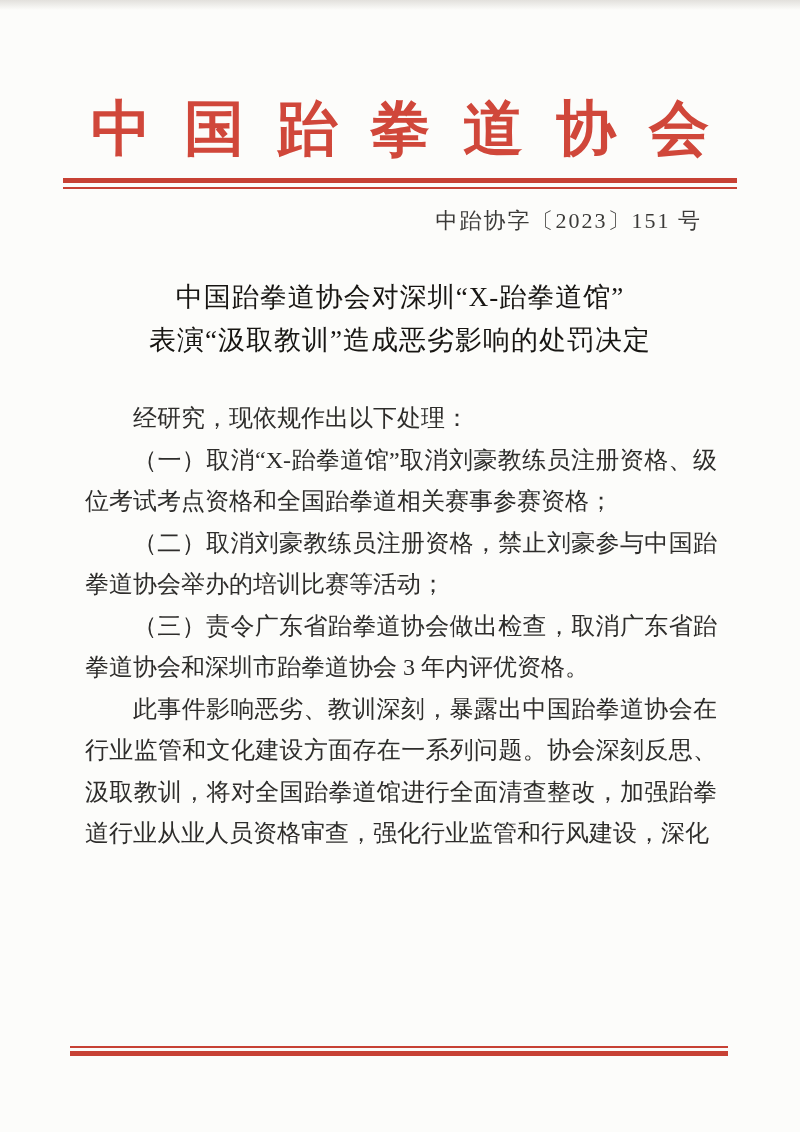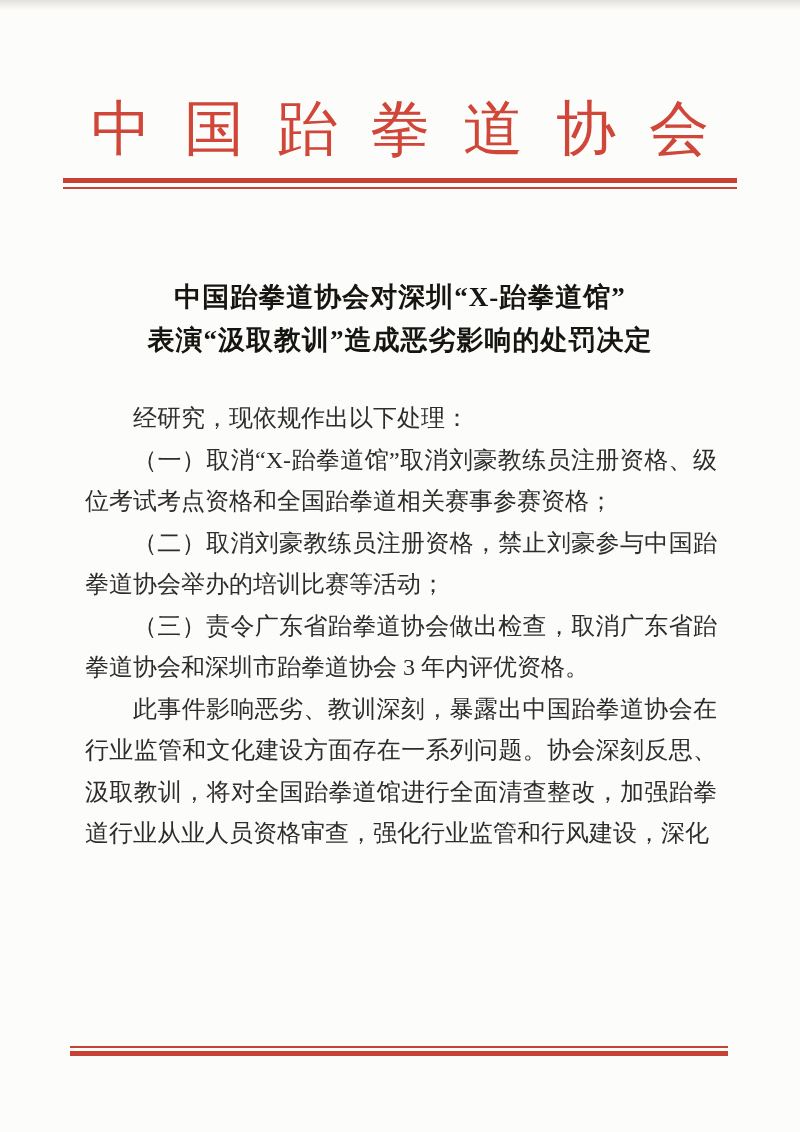--- a/index.html
+++ b/index.html
@@ -29,21 +29,21 @@
     position: absolute;
     top: 96px;
     left: 0;
     right: 0;
     text-align: center;
   }
   .org-name {
     display: inline-block;
     font-size: 60px;
     line-height: 1.12;
-    font-weight: normal;
+    font-weight: bold;
     color: var(--accent-red, #d0473a);
     letter-spacing: 0.55em;
     padding-left: 0.55em; 
     white-space: nowrap;
   }
   .header-rule {
     position: absolute;
     top: 178px;
     left: 63px;
     right: 63px;
@@ -60,21 +60,21 @@
     color: #3b3a38;
     line-height: 32px;
   }
   .doc-title {
     position: absolute;
     top: 276px;
     left: 40px;
     right: 40px;
     text-align: center;
     font-size: 27px;
-    font-weight: bold;
+    font-weight: normal;
     color: #171512;
     line-height: 43px;
     letter-spacing: 1px;
   }
   .body-text {
     position: absolute;
     top: 398px;
     left: 85px;
     width: 632px;
     font-size: 24px;
@@ -104,20 +104,21 @@
   <div class="org-header">
     <div class="org-name">中国跆拳道协会</div>
   </div>
 
   <div class="header-rule">
     <div class="bar-thick"></div>
     <div class="bar-gap"></div>
     <div class="bar-thin"></div>
   </div>
 
+  <div class="doc-number">中跆协字〔2023〕151 号</div>
 
   <div class="doc-title">
     <div>中国跆拳道协会对深圳“X-跆拳道馆”</div>
     <div>表演“汲取教训”造成恶劣影响的处罚决定</div>
   </div>
 
   <div class="body-text">
 
 
       <p>经研究，现依规作出以下处理：</p>

